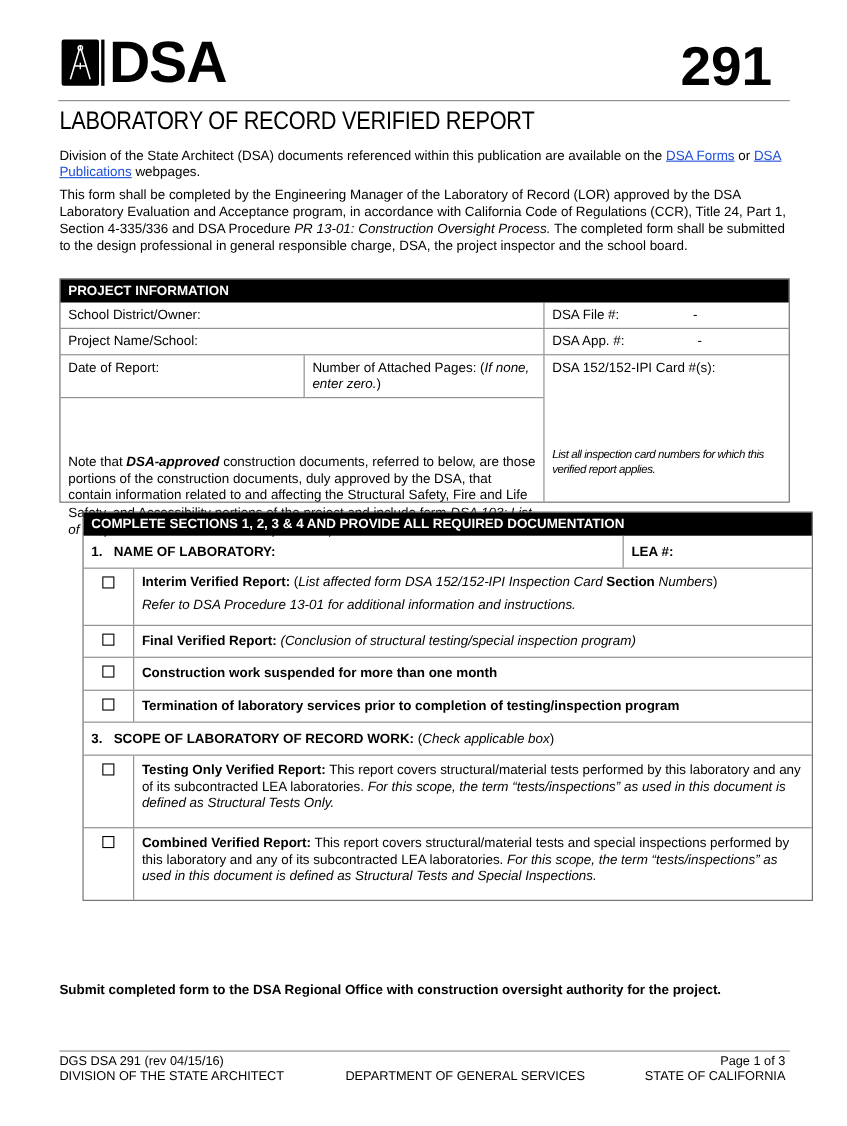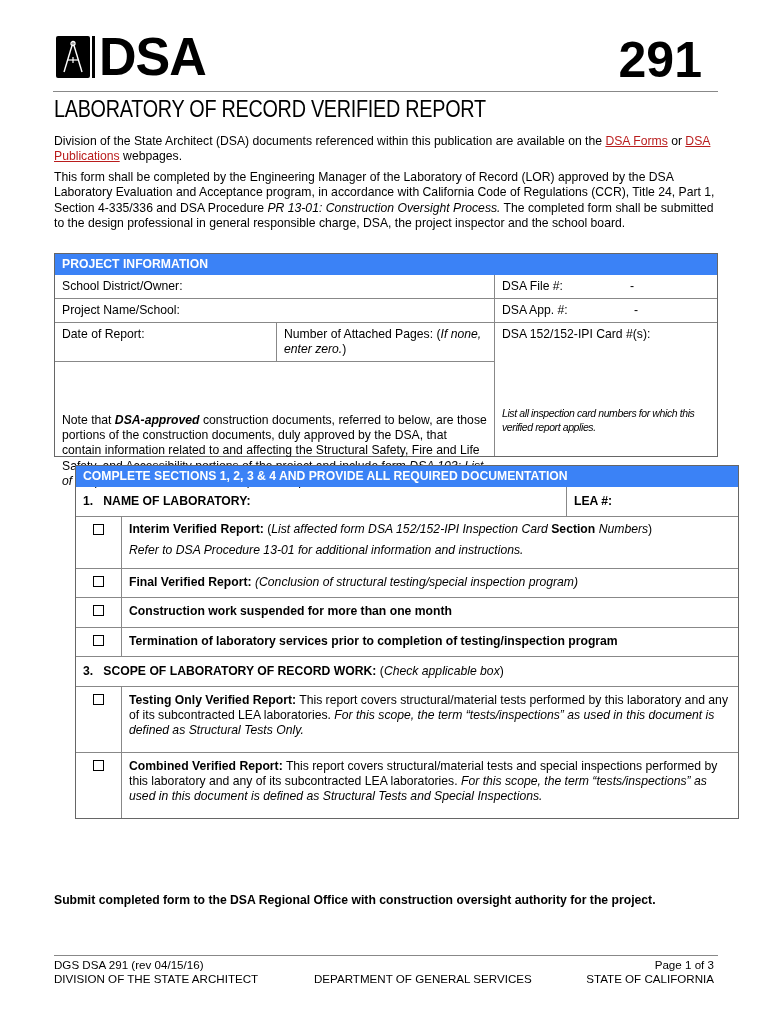--- a/index.html
+++ b/index.html
@@ -9,25 +9,25 @@
   
   .logo { left: 56px; top: 36px; height: 42px; display: flex; align-items: stretch; }
   .logo-box { width: 34px; height: 42px; background: #000; border-radius: 2px; display: flex; align-items: center; justify-content: center; }
   .logo-bar { width: 3px; background: #000; margin-left: 2px; margin-right: 4px; }
   .logo-text { font-family: "Liberation Sans", sans-serif; font-weight: bold; font-size: 52px; line-height: 42px; letter-spacing: -1px; transform: scaleY(1.02); }
   .form-num { right: 68px; top: 34px; font-size: 50px; font-weight: bold; line-height: 52px; }
   .head-rule { left: 53px; top: 91px; width: 665px; height: 1px; background: #888; }
   .title { left: 54px; top: 95px; font-family: "Liberation Sans", sans-serif; font-size: 23px; line-height: 28px; transform: scaleX(0.86); transform-origin: left; letter-spacing: -0.3px; }
 
   .para { left: 54px; width: 664px; font-size: 12.2px; line-height: 15.3px; }
-  .para a { color: #b91c1c; text-decoration: underline; }
+  .para a { color: #1d4ed8; text-decoration: underline; }
 
   
   .tbl { left: 54px; width: 664px; border: 1px solid #666; box-sizing: border-box; }
-  .bar { background: #3b82f6; color: #fff; font-weight: bold; font-size: 12.2px; height: 21px; line-height: 21px; padding-left: 7px; }
+  .bar { background: #000000; color: #fff; font-weight: bold; font-size: 12.2px; height: 21px; line-height: 21px; padding-left: 7px; }
   .row { display: flex; border-top: 1px solid #888; box-sizing: border-box; }
   .cell { box-sizing: border-box; font-size: 12.2px; line-height: 15px; padding: 4px 7px; }
   .vline { border-left: 1px solid #888; }
   .it { font-style: italic; }
   .b { font-weight: bold; }
   .small-it { font-style: italic; font-size: 10.5px; line-height: 14px; letter-spacing: -0.4px; }
 
   .chk-col { width: 45px; display: flex; justify-content: center; padding-top: 7px; box-sizing: border-box; }
   .chk { width: 11px; height: 11px; border: 1px solid #000; box-sizing: border-box; background: #fff; cursor: pointer; }
   .txt-col { flex: 1; border-left: 1px solid #888; box-sizing: border-box; padding: 6px 7px; font-size: 12.2px; line-height: 15px; }

